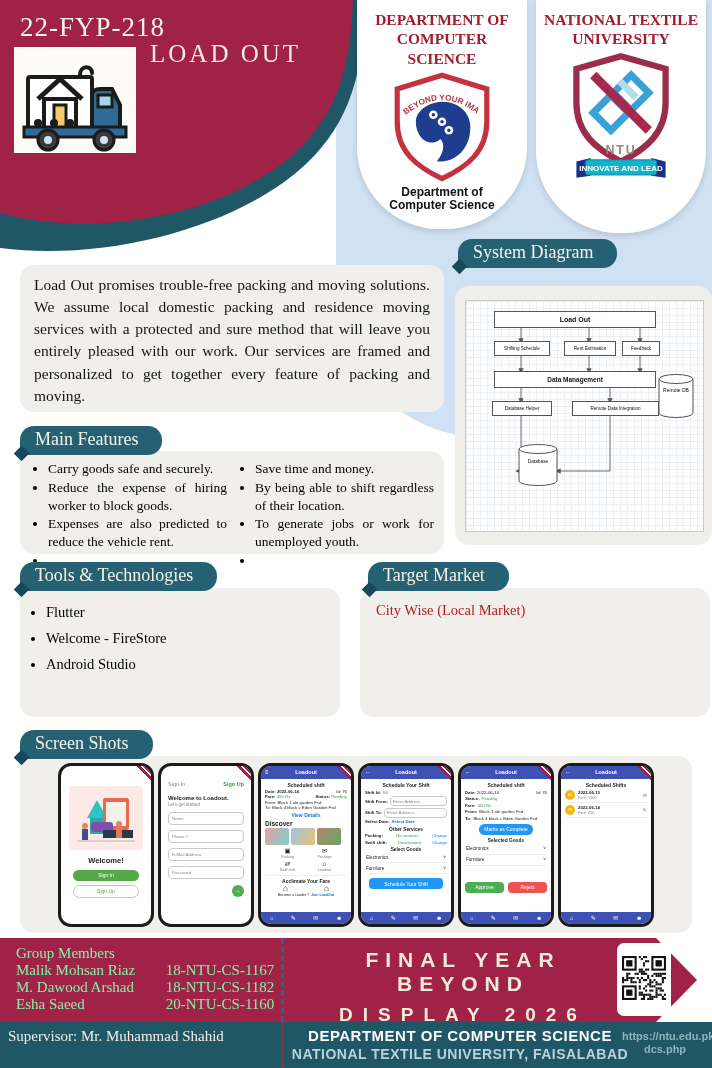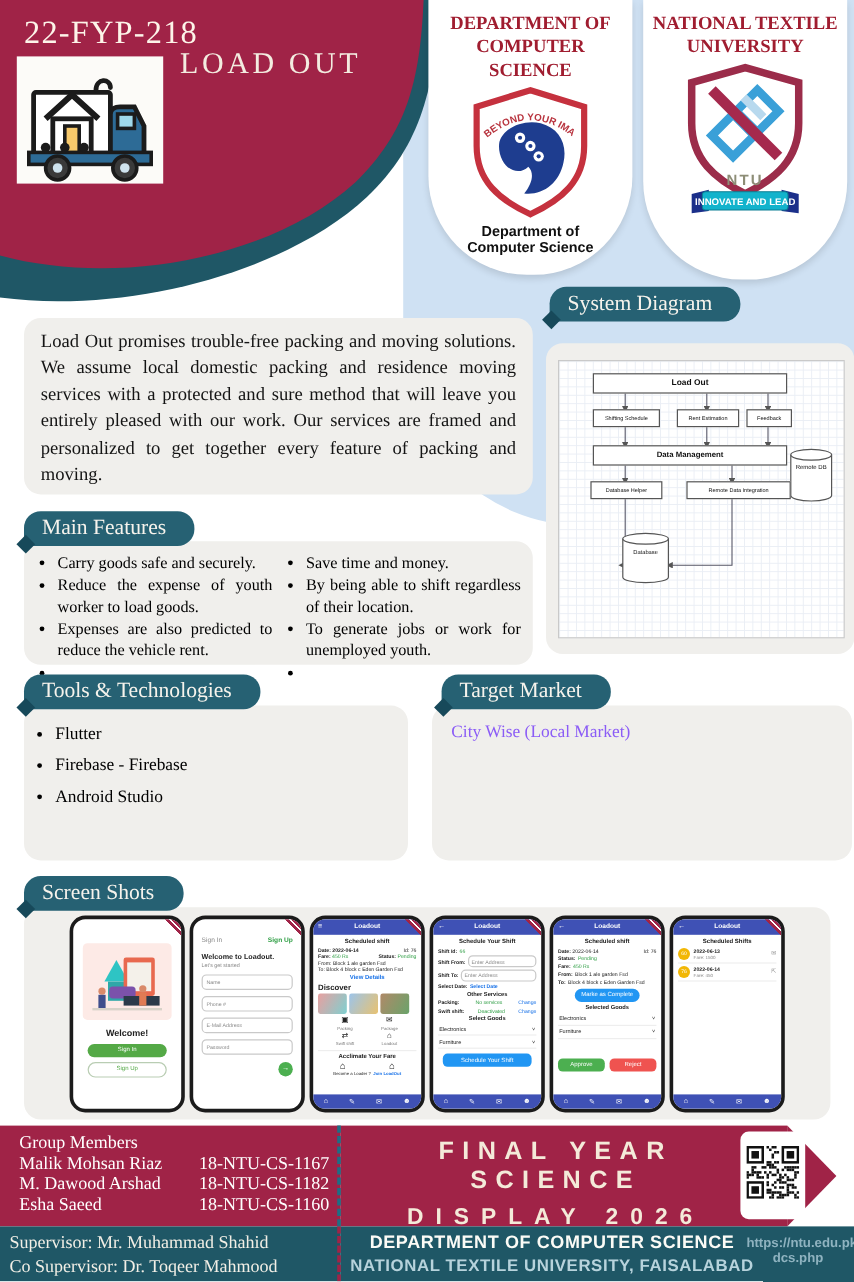--- a/index.html
+++ b/index.html
@@ -31,21 +31,21 @@
   .badge::after{content:"";position:absolute;left:-4px;bottom:-4px;width:11px;height:11px;
                 background:#17495a;transform:rotate(45deg);z-index:-1;}
   .panel{position:absolute;background:#f0efec;border-radius:14px;z-index:4;}
   #desc-panel{left:20px;top:265px;width:424px;height:147px;padding:9px 14px;
               box-sizing:border-box;font-size:15.5px;line-height:1.43;color:#141414;
               text-align:justify;}
   #sys-panel{left:455px;top:286px;width:257px;height:259px;}
   #feat-panel{left:20px;top:451px;width:424px;height:103px;padding:7px 10px;box-sizing:border-box;}
   #tools-panel{left:20px;top:588px;width:320px;height:129px;padding:12px 8px;box-sizing:border-box;}
   #target-panel{left:360px;top:588px;width:350px;height:129px;padding:14px 16px;box-sizing:border-box;
-                font-size:14.5px;color:#8b5cf6;}
+                font-size:14.5px;color:#b91c1c;}
   #shots-panel{left:20px;top:756px;width:672px;height:177px;display:flex;gap:4px;
                align-items:center;justify-content:center;}
 
   .feat-cols{display:flex;gap:10px;}
   .feat-cols ul, #tools-panel ul{margin:2px 0 0;padding-left:18px;}
   .feat-cols li{font-size:13.5px;line-height:1.32;text-align:justify;margin-bottom:1px;min-height:8px;}
   #tools-panel li{font-size:14.5px;line-height:1.45;margin-bottom:5px;}
   .feat-cols ul{flex:1;}
 
   
@@ -79,21 +79,21 @@
   .pinput{border:1px solid #c9c9c9;border-radius:4px;padding:3px;color:#8a8a8a;
           font-size:4.4px;margin-top:5px;}
   .goods-row{display:flex;justify-content:space-between;border-bottom:1px solid #eee;
              padding:2.5px 1px;font-size:4.6px;}
   .thumb{width:24px;height:17px;border-radius:2px;}
   .svc-grid{display:grid;grid-template-columns:1fr 1fr;gap:2px 4px;margin:3px 6px;text-align:center;}
   .svc-grid .cell{font-size:6.5px;line-height:1;}
   .svc-grid .lbl{display:block;font-size:3.6px;color:#777;margin-top:1px;}
 
   
-  .gm-block{left:0;top:938px;width:284px;height:84px;background:#a02347;color:#ffffff;
+  .gm-block{left:0;top:938px;width:284px;height:84px;background:#a02347;color:#86efac;
             padding:7px 0 0 16px;box-sizing:border-box;font-size:15px;}
   .gm-row span{display:inline-block;}
   .gm-name{width:146px;}
   .sup-block{left:0;top:1022px;width:284px;height:46px;background:#1f5766;color:#f2efe6;
              padding:4px 0 0 8px;box-sizing:border-box;font-size:15px;line-height:1.35;}
   .banner{left:284px;top:938px;width:372px;height:84px;background:#a02347;}
   .banner-arrow{left:656px;top:938px;width:0;height:0;border-top:42px solid transparent;
                 border-bottom:42px solid transparent;border-left:41px solid #a02347;}
   .banner-text{position:absolute;left:14px;top:10px;width:330px;text-align:center;color:#f4ead9;
                font-family:"Liberation Sans",sans-serif;font-weight:bold;}
@@ -243,37 +243,37 @@
       <div class="dnode" style="left:106px;top:100px;width:85px;height:13px;font-size:4.6px;">Remote Data Integration</div>
       <div class="dlabel" style="left:50px;top:158px;width:44px;font-size:4.8px;">Database</div>
       <div class="dlabel" style="left:193px;top:86px;width:34px;font-size:5px;">Remote DB</div>
     </div>
   </div>
 
   <div class="panel" id="feat-panel">
     <div class="feat-cols">
       <ul>
         <li>Carry goods safe and securely.</li>
-        <li>Reduce the expense of youth worker to load goods.</li>
+        <li>Reduce the expense of hiring worker to block goods.</li>
         <li>Expenses are also predicted to reduce the vehicle rent.</li>
         <li></li>
       </ul>
       <ul>
         <li>Save time and money.</li>
         <li>By being able to shift regardless of their location.</li>
         <li>To generate jobs or work for unemployed youth.</li>
         <li></li>
       </ul>
     </div>
   </div>
 
   <div class="panel" id="tools-panel">
     <ul>
       <li>Flutter</li>
-      <li>Firebase - Firebase</li>
+      <li>Welcome - FireStore</li>
       <li>Android Studio</li>
     </ul>
   </div>
 
   <div class="panel" id="target-panel">
     <span>City Wise (Local Market)</span>
   </div>
 
   <div class="panel" id="shots-panel">
 
@@ -511,32 +511,31 @@
     <div class="gm-row">
       <span class="gm-name">Malik Mohsan Riaz</span>
       <span>18-NTU-CS-1167</span>
     </div>
     <div class="gm-row">
       <span class="gm-name">M. Dawood Arshad</span>
       <span>18-NTU-CS-1182</span>
     </div>
     <div class="gm-row">
       <span class="gm-name">Esha Saeed</span>
-      <span>18-NTU-CS-1160</span>
+      <span>20-NTU-CS-1160</span>
     </div>
   </div>
 
   <div class="abs sup-block">
     <div>Supervisor:  Mr. Muhammad Shahid</div>
-    <div>Co Supervisor: Dr. Toqeer Mahmood</div>
   </div>
 
   <div class="abs banner">
     <div class="banner-text">
-      <div class="banner-l1">FINAL YEAR SCIENCE</div>
+      <div class="banner-l1">FINAL YEAR BEYOND</div>
       <div class="banner-l2">DISPLAY 2026</div>
     </div>
   </div>
   <div class="abs banner-arrow"></div>
   <div class="abs qr-box">
       <span id="qr"><svg width="44" height="44" viewBox="0 0 42 42">
           <rect x="16" y="0" width="2" height="2" fill="#111"></rect>
           <rect x="20" y="0" width="2" height="2" fill="#111"></rect>
           <rect x="22" y="0" width="2" height="2" fill="#111"></rect>
           <rect x="18" y="2" width="2" height="2" fill="#111"></rect>

